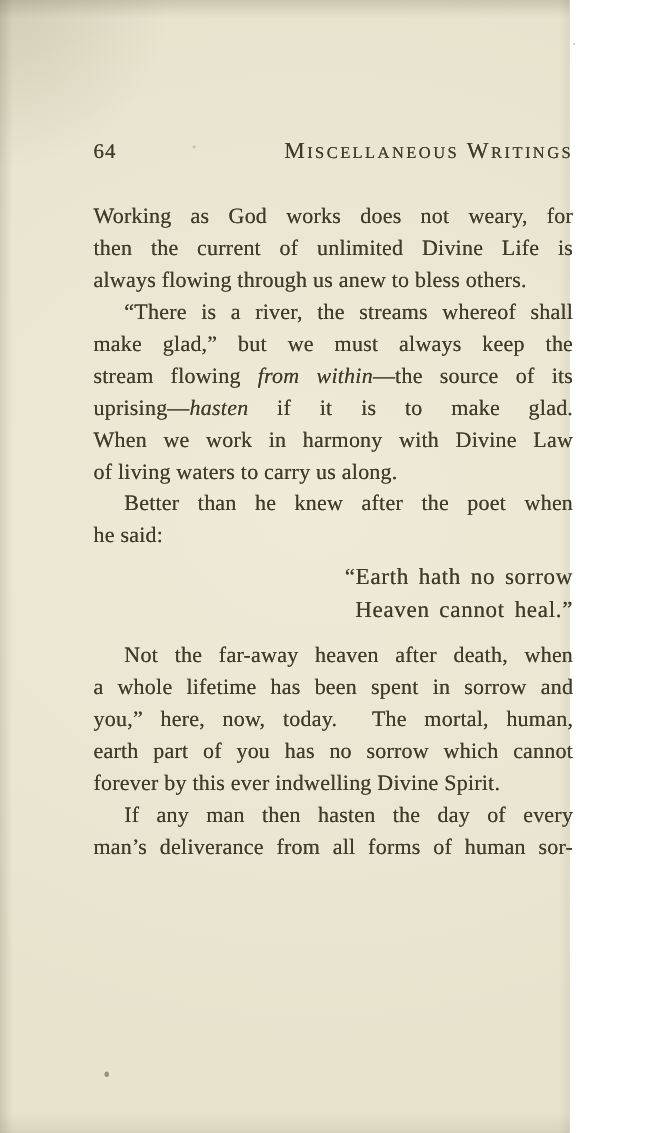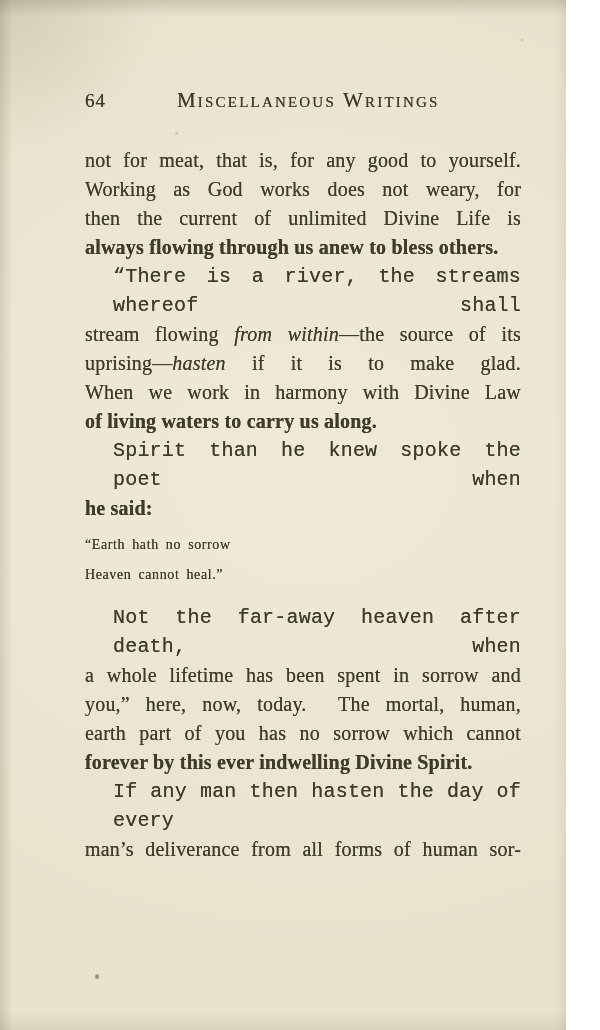--- a/index.html
+++ b/index.html
@@ -16,77 +16,75 @@
     background:
       radial-gradient(circle 220px at 0% 0%, rgba(95,88,64,0.16), rgba(95,88,64,0) 70%),
       radial-gradient(ellipse 900px 760px at 55% 45%, rgba(255,253,242,0.28), rgba(255,253,242,0) 65%),
       linear-gradient(to right, rgba(100,93,70,0.20), rgba(100,93,70,0) 2.2%),
       linear-gradient(to bottom, rgba(100,93,70,0.22), rgba(100,93,70,0) 1.6%),
       linear-gradient(to left, rgba(100,93,70,0.10), rgba(100,93,70,0) 2%),
       linear-gradient(to top, rgba(100,93,70,0.12), rgba(100,93,70,0) 1.8%),
       #e8e3cd;
     font-family: "Liberation Serif", "DejaVu Serif", serif;
     color: #3e3b2b;
-    padding-left: 48px;
   }
   .text-column {
     position: absolute;
     left: 85px;
     top: 88px;
     width: 436px;
   }
   .running-head {
     display: flex;
     align-items: baseline;
     font-size: 19px;
     margin-bottom: 33px;
     text-shadow: 0 0 0.5px rgba(62,59,43,0.9);
   }
   .folio {
     width: 92px;
     letter-spacing: 1px;
   }
   .head-title {
     flex: 1;
-    text-align: left;
+    text-align: right;
     font-variant: small-caps;
     letter-spacing: 2.2px;
     font-size: 21px;
+    margin-top: 37px;
   }
   .page-body {
     text-shadow: 0 0 0.5px rgba(62,59,43,0.85);
   }
   .para .line {
     font-size: 20px;
     line-height: 29px;
     letter-spacing: 0.2px;
     text-align: justify;
     text-align-last: justify;
   }
   .para .line.last {
     text-align-last: left;
-    font-weight: bold;
   }
   .para .line.indent {
     padding-left: 28px;
-    font-family: Liberation Mono, monospace;
   }
   .para em {
     font-style: italic;
   }
   .quote {
     margin-top: 7px;
     margin-bottom: 13px;
   }
   .quote .line {
-    font-size: 14px;
+    font-size: 21px;
     line-height: 30px;
     letter-spacing: 0.6px;
     word-spacing: 3px;
-    text-align: left;
+    text-align: right;
   }
   .speck {
     position: absolute;
     border-radius: 50%;
     background: rgba(84,78,56,0.55);
   }
   .speck-1 { left: 95px;  top: 974px; width: 4px; height: 5px; }
   .speck-2 { left: 521px; top: 39px;  width: 2px; height: 2px; background: rgba(84,78,56,0.30); }
   .speck-3 { left: 175px; top: 132px; width: 3px; height: 3px; background: rgba(84,78,56,0.22); }
 </style>
@@ -94,34 +92,34 @@
 <body>
 
 <div class="scan-page">
   <div class="text-column">
     <div class="running-head">
       <span class="folio">64</span>
       <span class="head-title">Miscellaneous Writings</span>
     </div>
     <div class="page-body">
         <div class="para">
-          <div class="line"><span>not for meat, that is, for any good to yourself.</span></div>
           <div class="line"><span>Working as God works does not weary, for</span></div>
           <div class="line"><span>then the current of unlimited Divine Life is</span></div>
           <div class="line last"><span>always flowing through us anew to bless others.</span></div>
         </div>
         <div class="para">
           <div class="line indent"><span>“There is a river, the streams whereof shall</span></div>
+          <div class="line"><span>make glad,” but we must always keep the</span></div>
           <div class="line"><span>stream flowing </span><em>from within</em><span>—the source of its</span></div>
           <div class="line"><span>uprising—</span><em>hasten</em><span> if it is to make glad.</span></div>
           <div class="line"><span>When we work in harmony with Divine Law</span></div>
           <div class="line last"><span>of living waters to carry us along.</span></div>
         </div>
         <div class="para">
-          <div class="line indent"><span>Spirit than he knew spoke the poet when</span></div>
+          <div class="line indent"><span>Better than he knew after the poet when</span></div>
           <div class="line last"><span>he said:</span></div>
         </div>
         <div class="quote">
           <div class="line"><span>“Earth hath no sorrow</span></div>
           <div class="line last"><span>Heaven cannot heal.”</span></div>
         </div>
         <div class="para">
           <div class="line indent"><span>Not the far-away heaven after death, when</span></div>
           <div class="line"><span>a whole lifetime has been spent in sorrow and</span></div>
           <div class="line"><span>you,” here, now, today.&nbsp; The mortal, human,</span></div>

